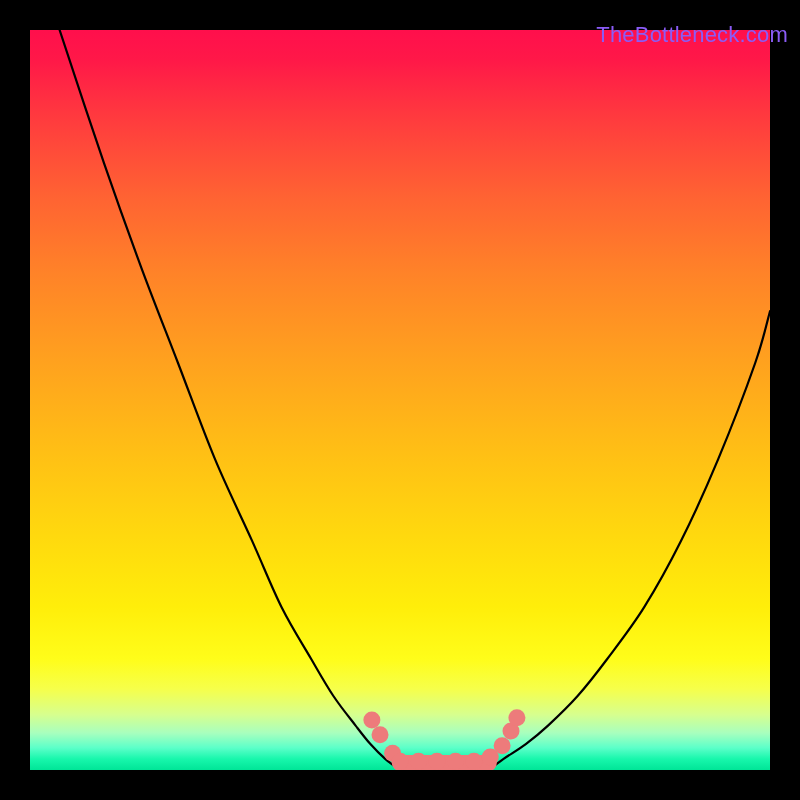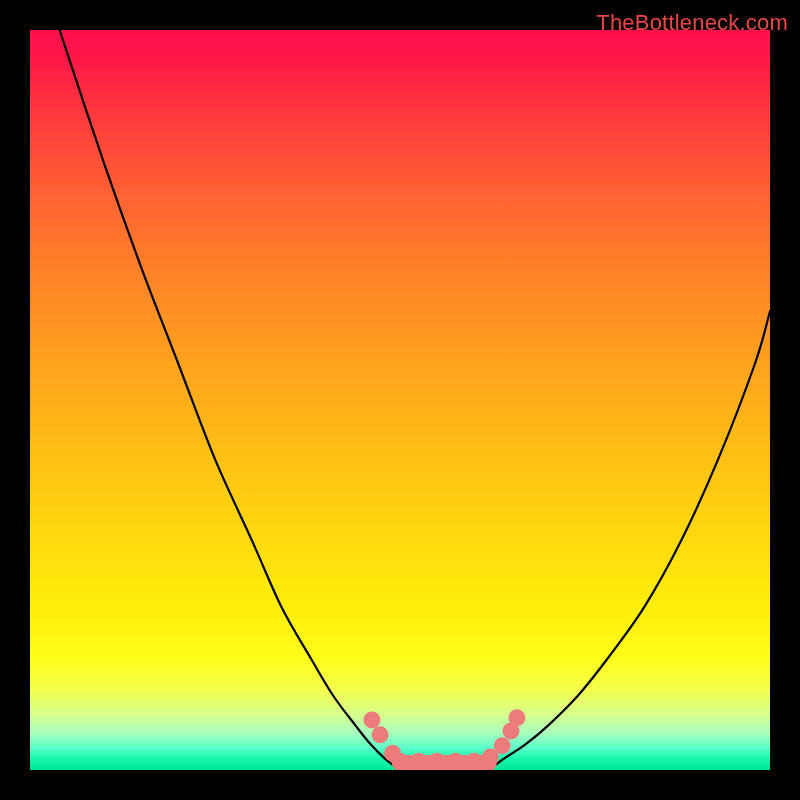--- a/index.html
+++ b/index.html
@@ -1,22 +1,22 @@
 <!DOCTYPE html>
 <html><head>
 <meta charset="utf-8">
 <style>
   * { margin: 0; padding: 0; box-sizing: border-box; }
   html, body { width: 800px; height: 800px; overflow: hidden; background: #000; font-family: Arial, Helvetica, sans-serif; }
   .stage { position: relative; width: 800px; height: 800px; background: #000; }
   .watermark {
     position: absolute;
-    top: 10px;
+    top: 22px;
     right: 12px;
-    color: #ef4444;
+    color: #8b5cf6;
     font-size: 22px;
     font-weight: 400;
     letter-spacing: 0.2px;
     z-index: 5;
     user-select: none;
     margin-left: 27px;
   }
   .plot {
     position: absolute;
     left: 30px;

